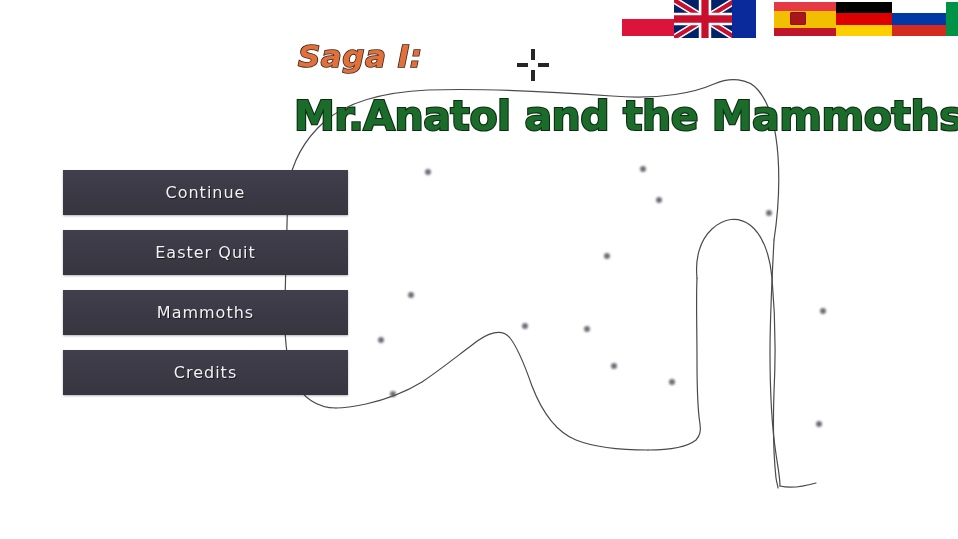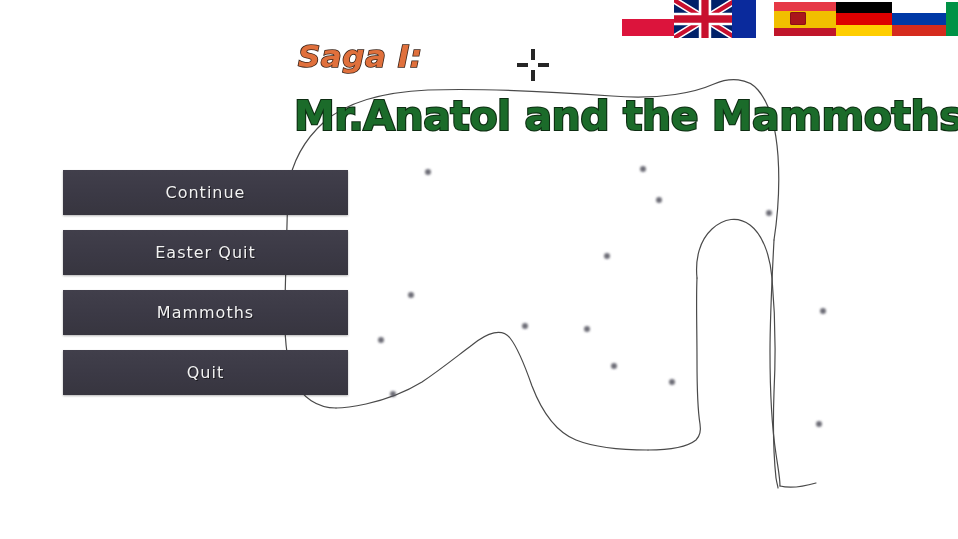--- a/index.html
+++ b/index.html
@@ -261,21 +261,21 @@
 
   </div>
 
   <div id="title-saga">Saga I:</div>
   <div id="title-main">Mr.Anatol and the Mammoths</div>
 
   <div id="main-menu">
     <button class="menu-button">Continue</button>
     <button class="menu-button">Easter Quit</button>
     <button class="menu-button">Mammoths</button>
-    <button class="menu-button">Quit</button>
+    <button class="menu-button">Credits</button>
   </div>
 
   <div id="crosshair-cursor">
     <i class="ch-l"></i>
     <i class="ch-r"></i>
     <i class="ch-t"></i>
     <i class="ch-b"></i>
   </div>
 
 </div>

